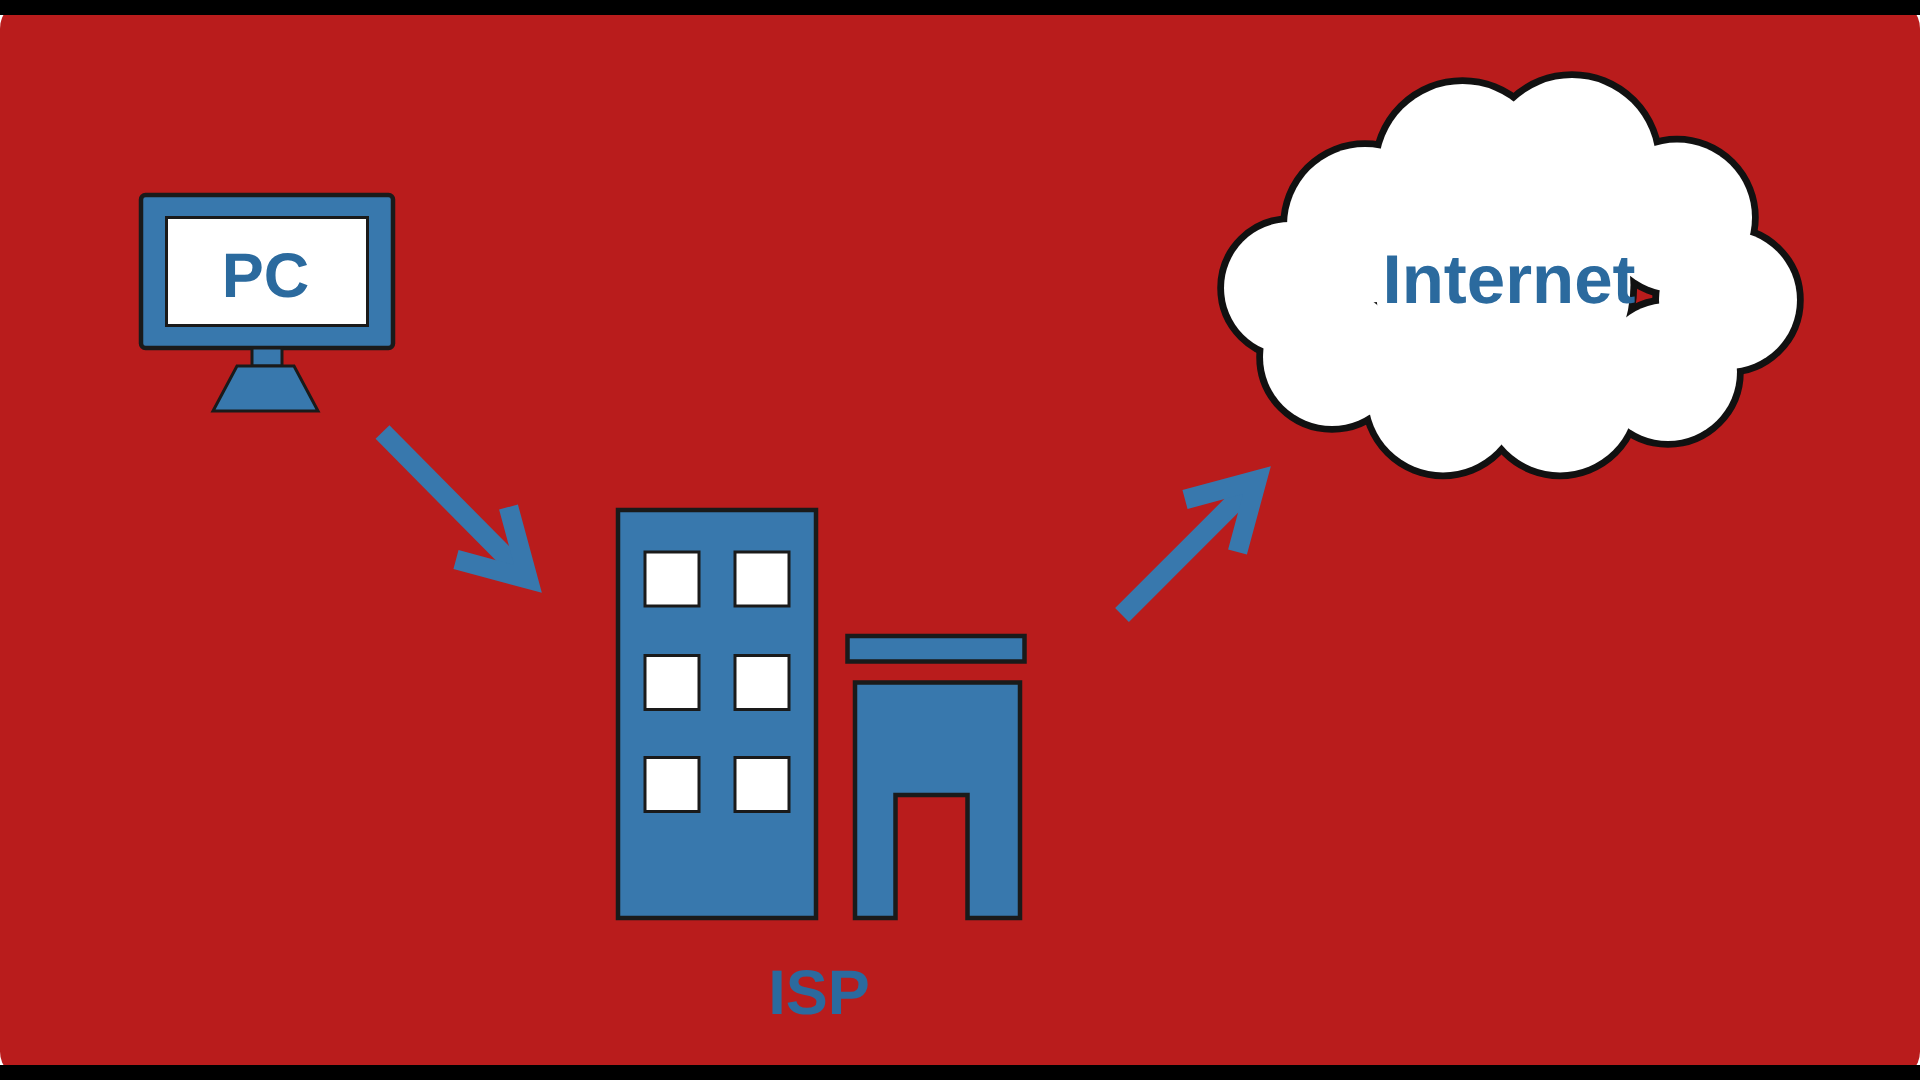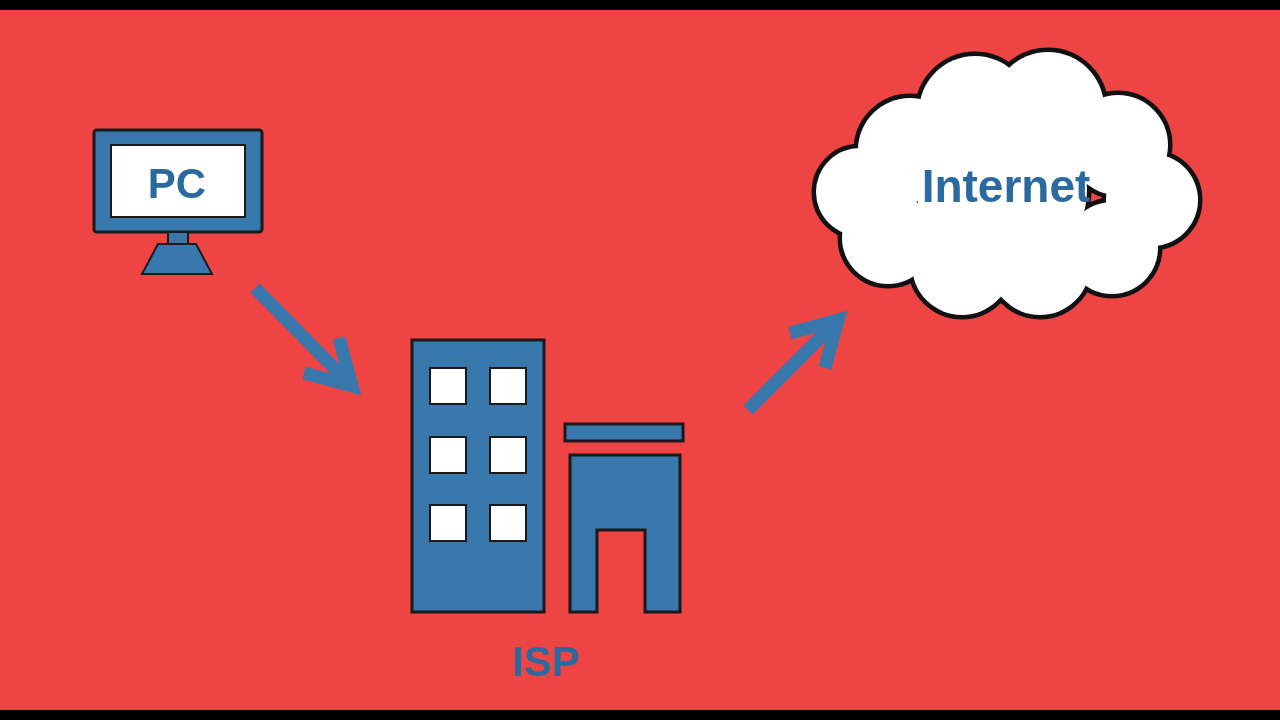--- a/index.html
+++ b/index.html
@@ -8,21 +8,22 @@
     width: 1280px;
     height: 720px;
     overflow: hidden;
     background: #ffffff;
     font-family: "Liberation Sans", "DejaVu Sans", sans-serif;
   }
   .stage {
     position: relative;
     width: 1280px;
     height: 720px;
-    background: #ef4444;
+    background: #b91c1c;
+    border-radius: 19px;
   }
   .letterbox {
     position: absolute;
     left: 0;
     width: 1280px;
     height: 10px;
     background: #000000;
   }
   .letterbox.top { top: 0; }
   .letterbox.bottom { bottom: 0; }

